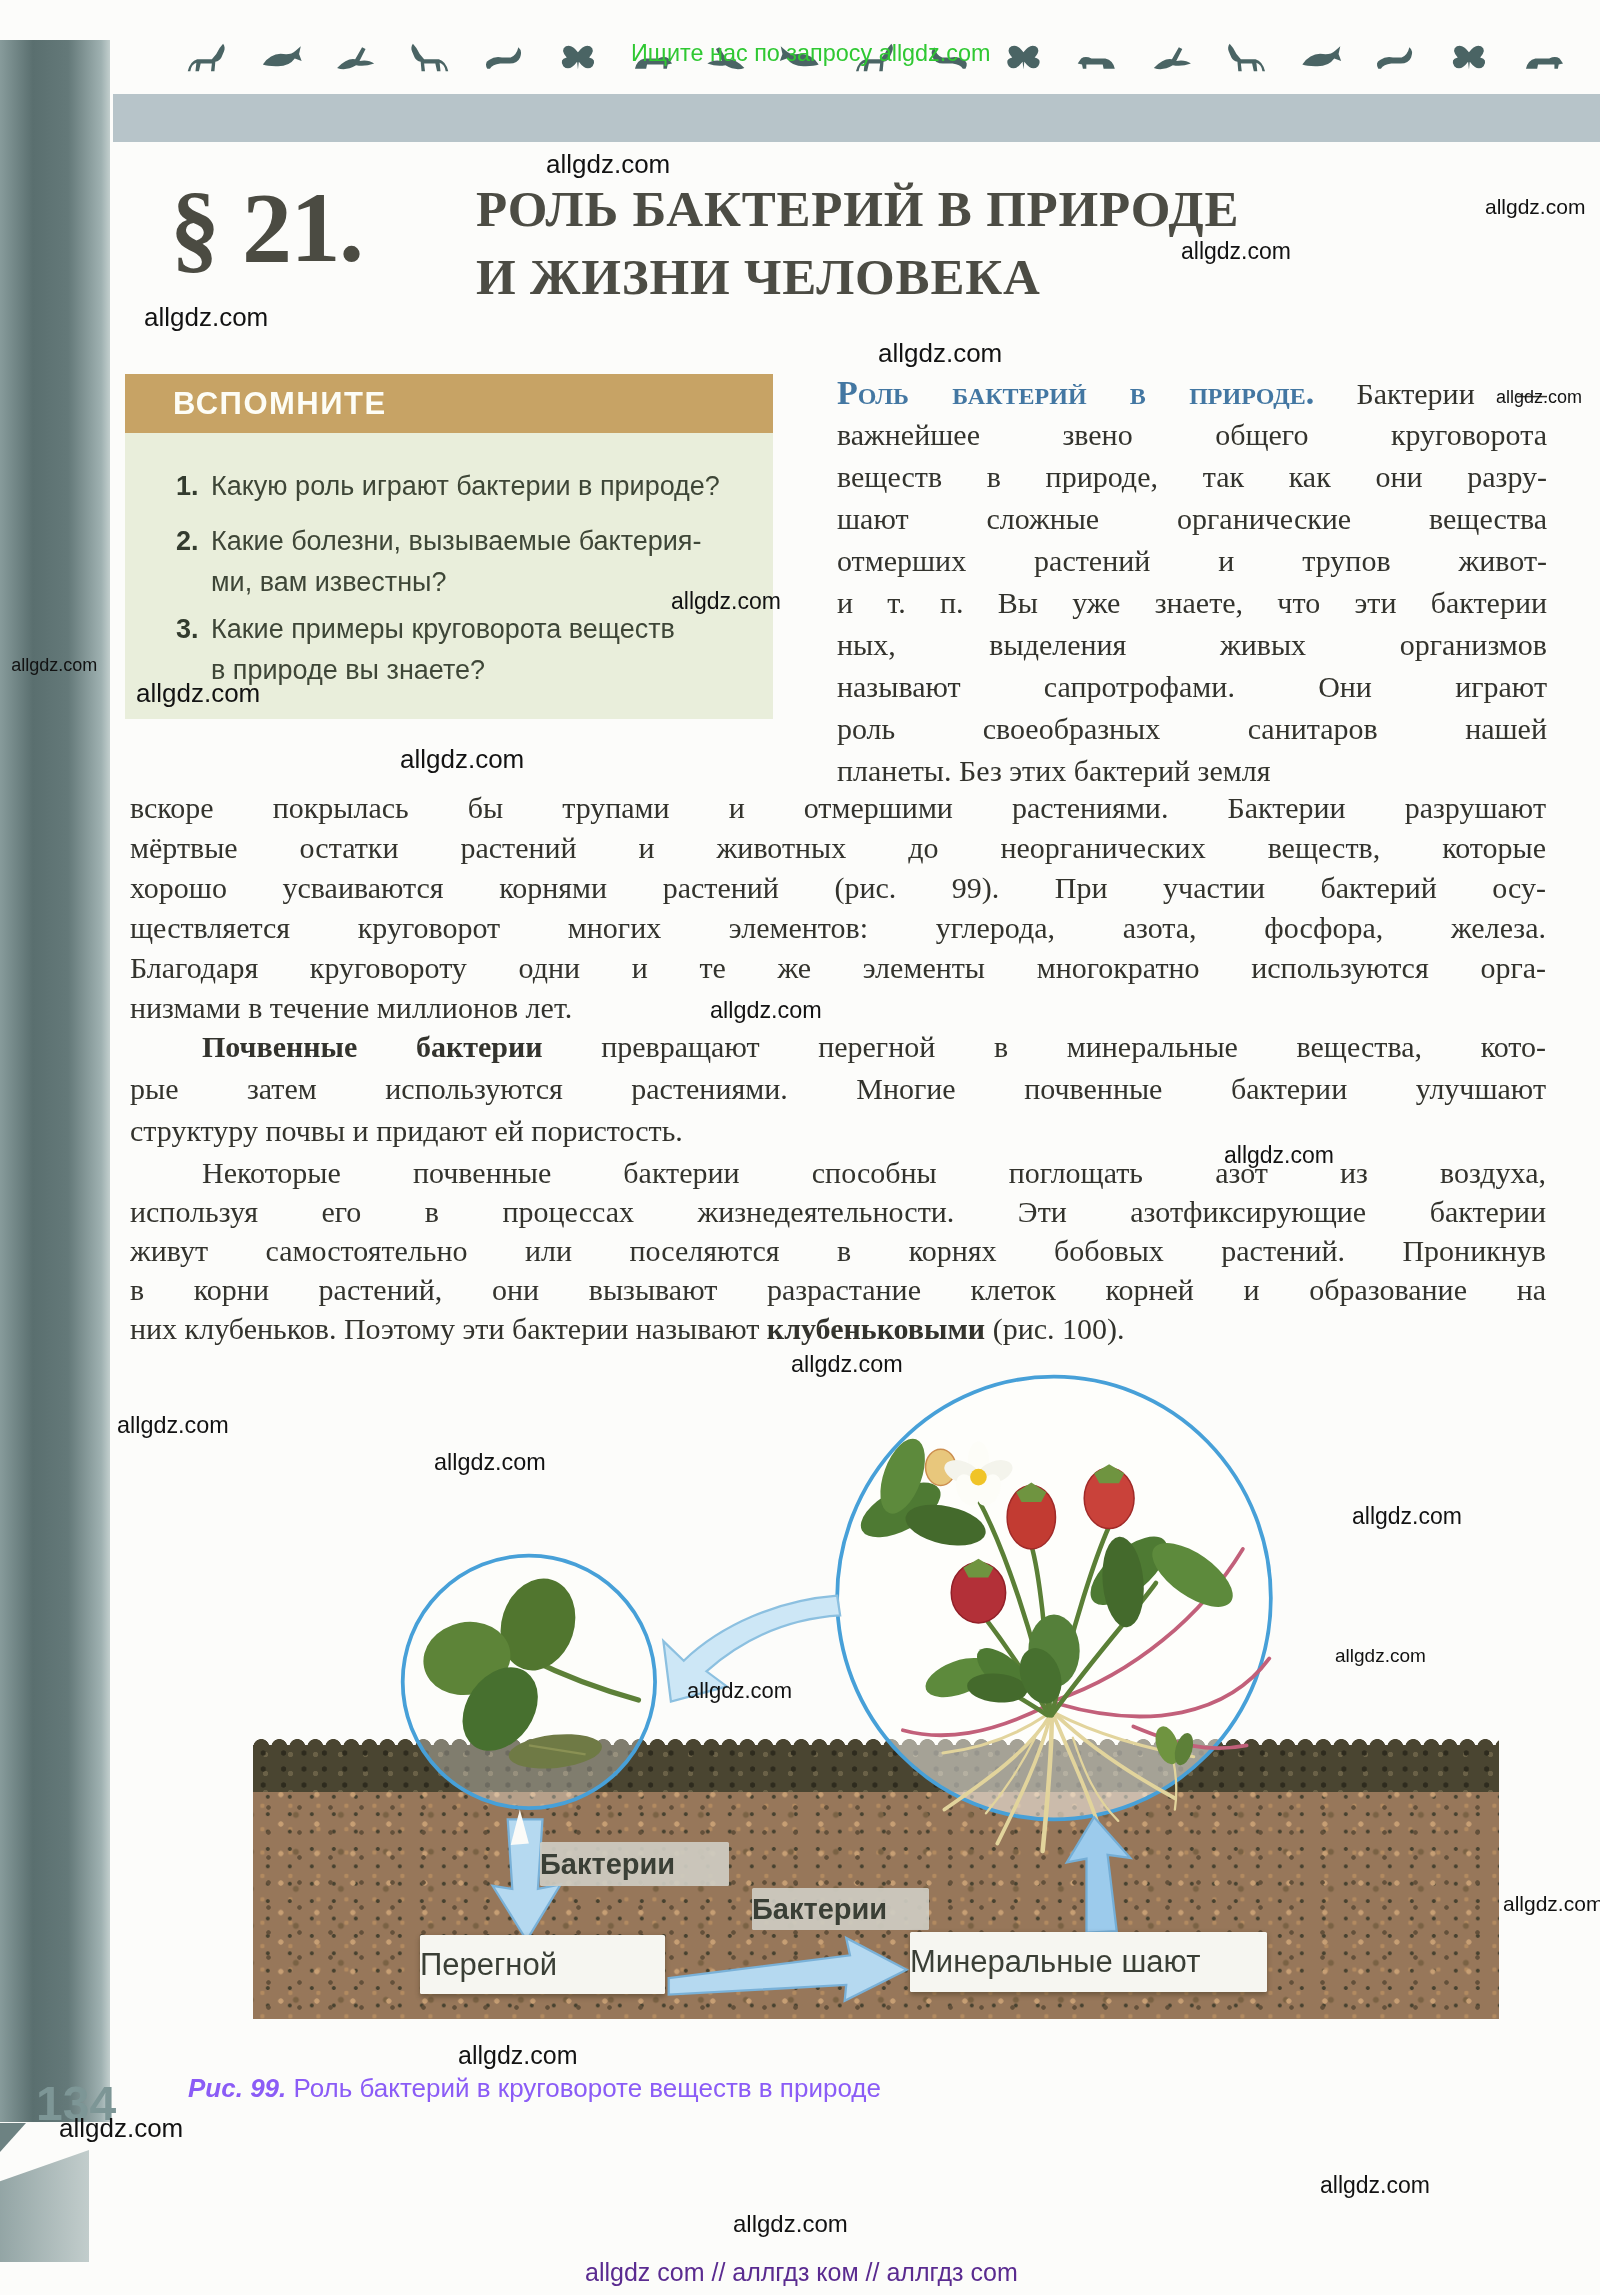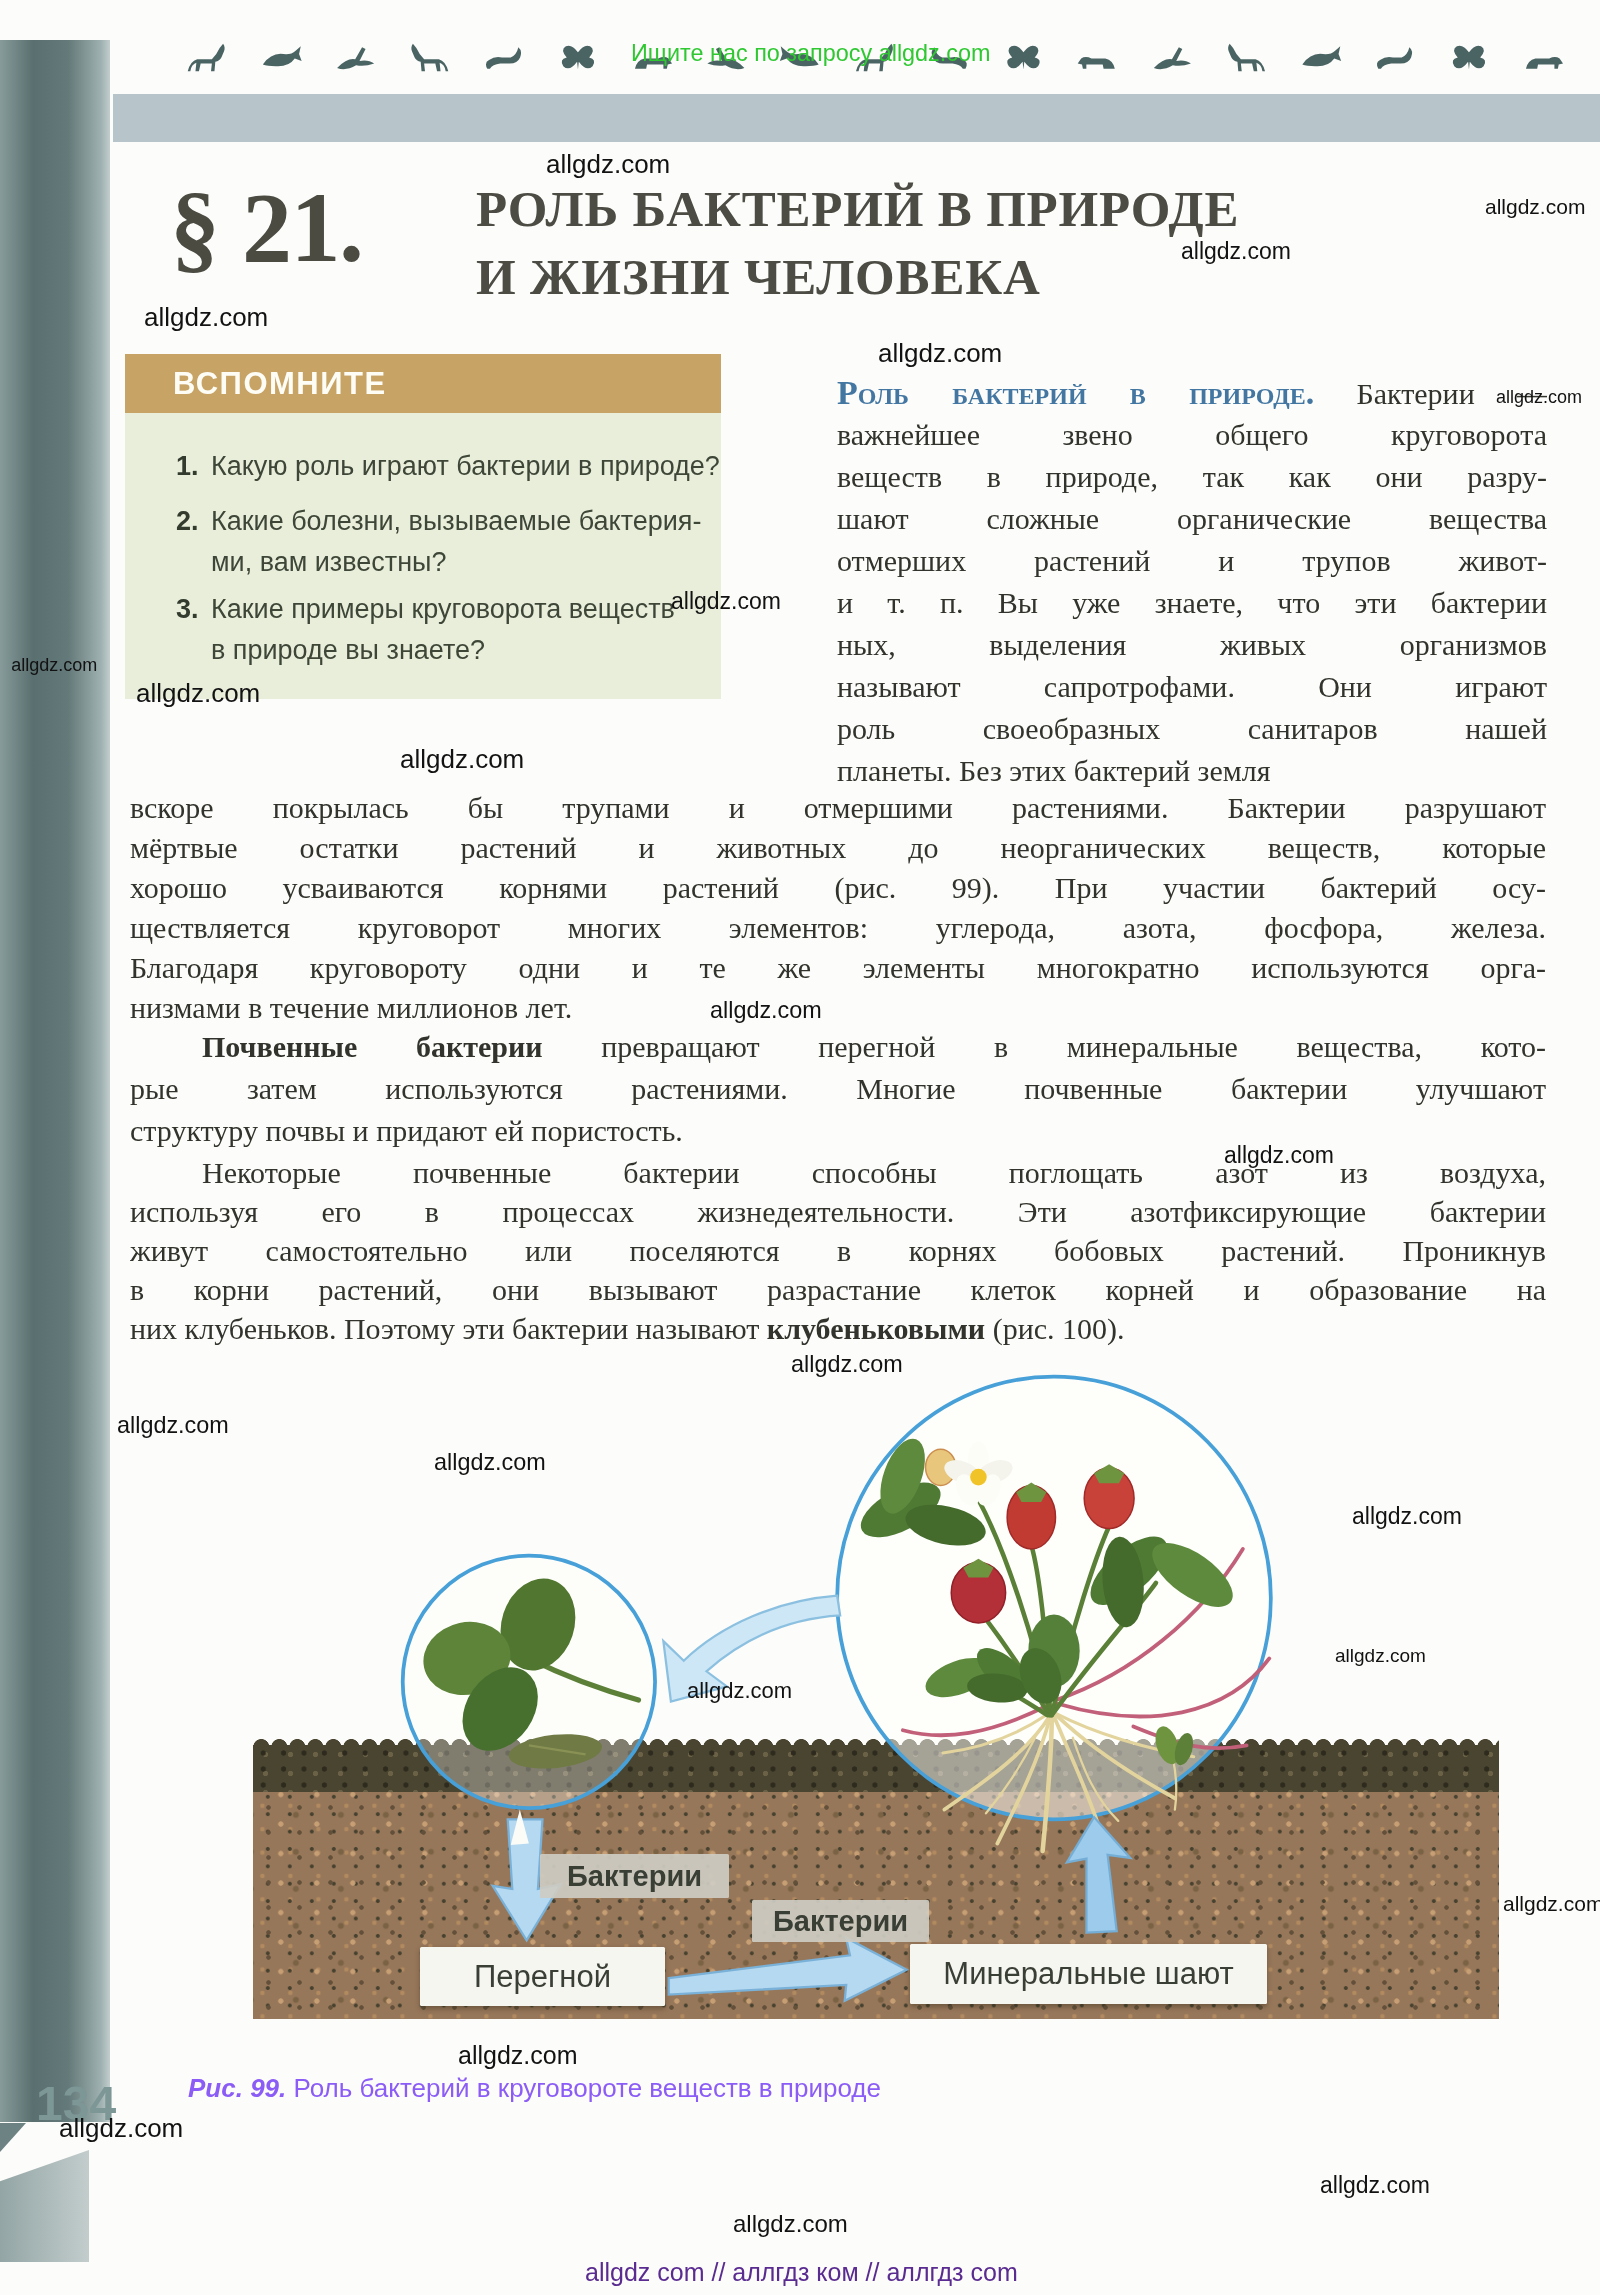--- a/index.html
+++ b/index.html
@@ -31,21 +31,21 @@
   
   .para-num{
     position:absolute;left:170px;top:178px;font-size:100px;font-weight:700;
     color:#4b4b42;letter-spacing:-1.5px;line-height:1;z-index:4;
   }
   .title-line{position:absolute;left:476px;font-size:51px;font-weight:700;color:#4c4c44;
     letter-spacing:0.8px;line-height:1;white-space:nowrap;z-index:4;}
   .title-line.l1{top:184px;}
   .title-line.l2{top:252px;}
   
-  .remember{position:absolute;left:125px;top:354px;width:596px;height:345px;z-index:4;}
+  .remember{position:absolute;left:125px;top:374px;width:648px;height:345px;z-index:4;}
   .rem-head{
     position:absolute;left:0;top:0;width:100%;height:59px;background:#c7a365;
     color:#fdfdf6;font-family:"Liberation Sans",sans-serif;font-size:31px;font-weight:700;
     letter-spacing:1.5px;line-height:59px;padding-left:48px;box-sizing:border-box;
   }
   .rem-body{position:absolute;left:0;top:59px;width:100%;height:286px;background:#e9eedb;}
   .q-row{position:absolute;font-family:"Liberation Sans",sans-serif;font-size:27px;color:#3e4637;white-space:nowrap;}
   .q-num{font-weight:700;color:#333b2e;display:inline-block;width:35px;}
   
   .rightcol{position:absolute;left:837px;top:372px;width:710px;z-index:4;}
@@ -86,21 +86,21 @@
     background-size:20.4px 16px,25px 19px;
   }
   .soil-top::before{
     content:"";position:absolute;left:0;top:-10.6px;width:100%;height:12px;
     background:radial-gradient(circle at 8.3px 13px,#4a4531 7.6px,transparent 8.3px);
     background-size:18px 13px;background-repeat:repeat-x;
   }
   #art{position:absolute;left:0;top:1360px;z-index:2;}
   .fig-label{
     position:absolute;z-index:6;font-family:"Liberation Sans",sans-serif;color:#3a3f36;
-    display:flex;align-items:center;justify-content:center;box-sizing:border-box;margin-top:12px;
+    display:flex;align-items:center;justify-content:flex-start;box-sizing:border-box;
   }
   .lab-gray{background:rgba(206,204,194,0.92);font-weight:700;font-size:29px;border-radius:1.5px;}
   .lab-white{background:#f6f6f1;font-size:31px;box-shadow:0 2.3px 5.3px rgba(60,50,30,0.45);border-radius:1.5px;}
   .caption{position:absolute;left:188px;top:2073px;z-index:6;font-family:"Liberation Sans",sans-serif;
     font-size:26px;color:#8b5cf6;white-space:nowrap;}
   .cap-num{font-weight:700;font-style:italic;}
   .page-num{position:absolute;left:36px;top:2076px;z-index:6;font-family:"Liberation Sans",sans-serif;
     font-size:48px;font-weight:700;color:#7d9696;}
   
   .wm{position:absolute;font-family:"Liberation Sans",sans-serif;color:#121212;

